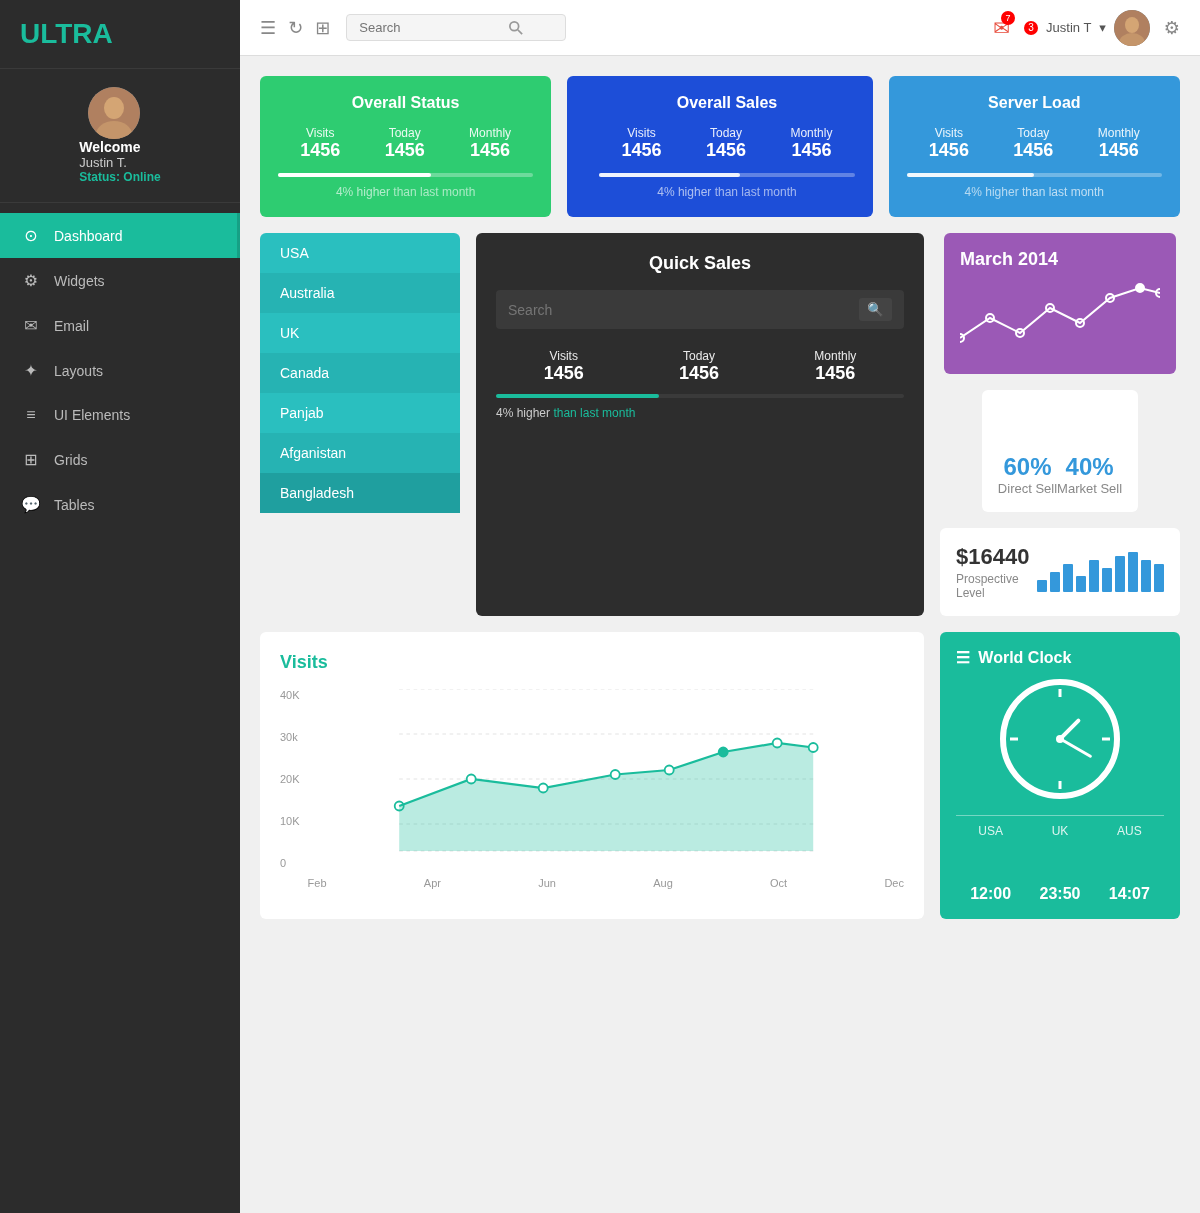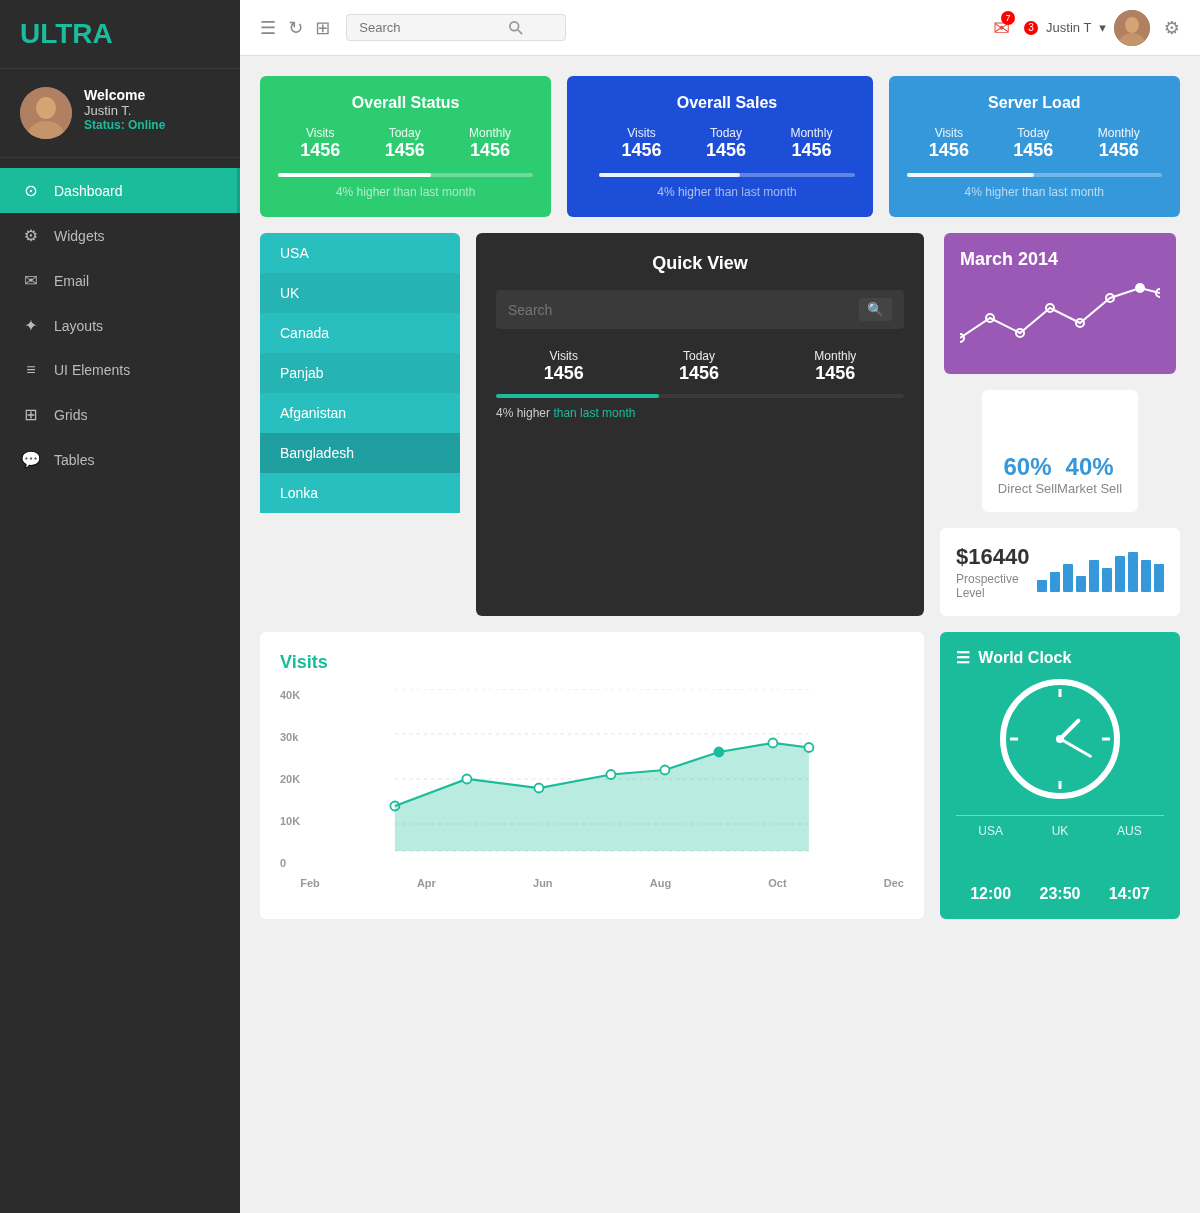--- a/index.html
+++ b/index.html
@@ -18,22 +18,24 @@
     .sidebar-logo {
       padding: 18px 20px;
       font-size: 28px;
       font-weight: bold;
       color: white;
       border-bottom: 1px solid #3a3a3a;
     }
     .sidebar-logo span { color: #1abc9c; }
     .sidebar-profile {
       display: flex;
+      align-items: center;
       padding: 18px 20px;
       border-bottom: 1px solid #3a3a3a;
+      flex-direction: column;
     }
     .avatar-img {
       width: 52px; height: 52px;
       border-radius: 50%;
       background: #888;
       overflow: hidden;
       margin-right: 12px;
       flex-shrink: 0;
     }
     .avatar-img svg { width: 100%; height: 100%; }
@@ -334,30 +336,30 @@
           <span>4% higher</span>
           <span style="color:rgba(255,255,255,0.75)">than last month</span>
         </div>
       </div>
     </div>
 
     <div class="middle-row">
 
       <div class="country-card">
         <div class="country-item">USA</div>
+        <div class="country-item">Australia</div>
         <div class="country-item">UK</div>
         <div class="country-item">Canada</div>
         <div class="country-item">Panjab</div>
         <div class="country-item">Afganistan</div>
         <div class="country-item active">Bangladesh</div>
-        <div class="country-item">Lonka</div>
       </div>
 
       <div class="quickview-card">
-        <div class="quickview-title">Quick View</div>
+        <div class="quickview-title">Quick Sales</div>
         <div class="quickview-search">
           <input type="text" style="background: transparent; border: none; outline: none; color: rgb(204, 204, 204); flex: 1 1 0%; font-size: 14px;" placeholder="Search">
           <button style="background:#444;border:none;color:#aaa;cursor:pointer;padding:4px 8px;border-radius:3px;">🔍</button>
         </div>
         <div class="stat-cols" style="color:white;margin-bottom:10px;">
           <div class="stat-col">
             <div class="label">Visits</div>
             <div class="val">1456</div>
           </div>
           <div class="stat-col">
@@ -426,21 +428,21 @@
             <div class="bar-mini" style="height:28px"></div>
           </div>
         </div>
       </div>
     </div>
 
     <div class="bottom-row">
 
       <div class="visits-card">
         <div class="visits-title">Visits</div>
-        <div style="display:flex;font-weight:bold;">
+        <div style="display:flex;gap:8px;">
           <div style="display:flex;flex-direction:column;justify-content:space-between;font-size:11px;color:#999;height:200px;padding-bottom:20px;">
             <span>40K</span>
             <span>30k</span>
             <span>20K</span>
             <span>10K</span>
             <span>0</span>
           </div>
           <div style="flex:1;">
             <svg viewBox="0 0 460 200" xmlns="http://www.w3.org/2000/svg" style="width:100%;height:180px;">
 

